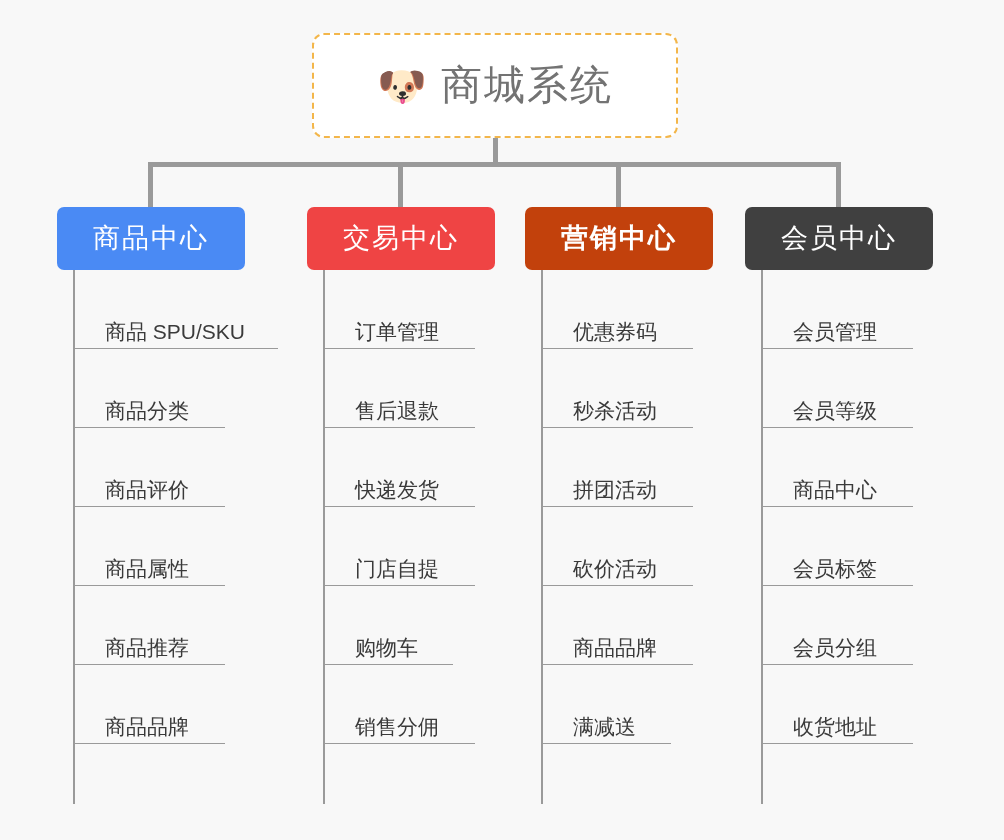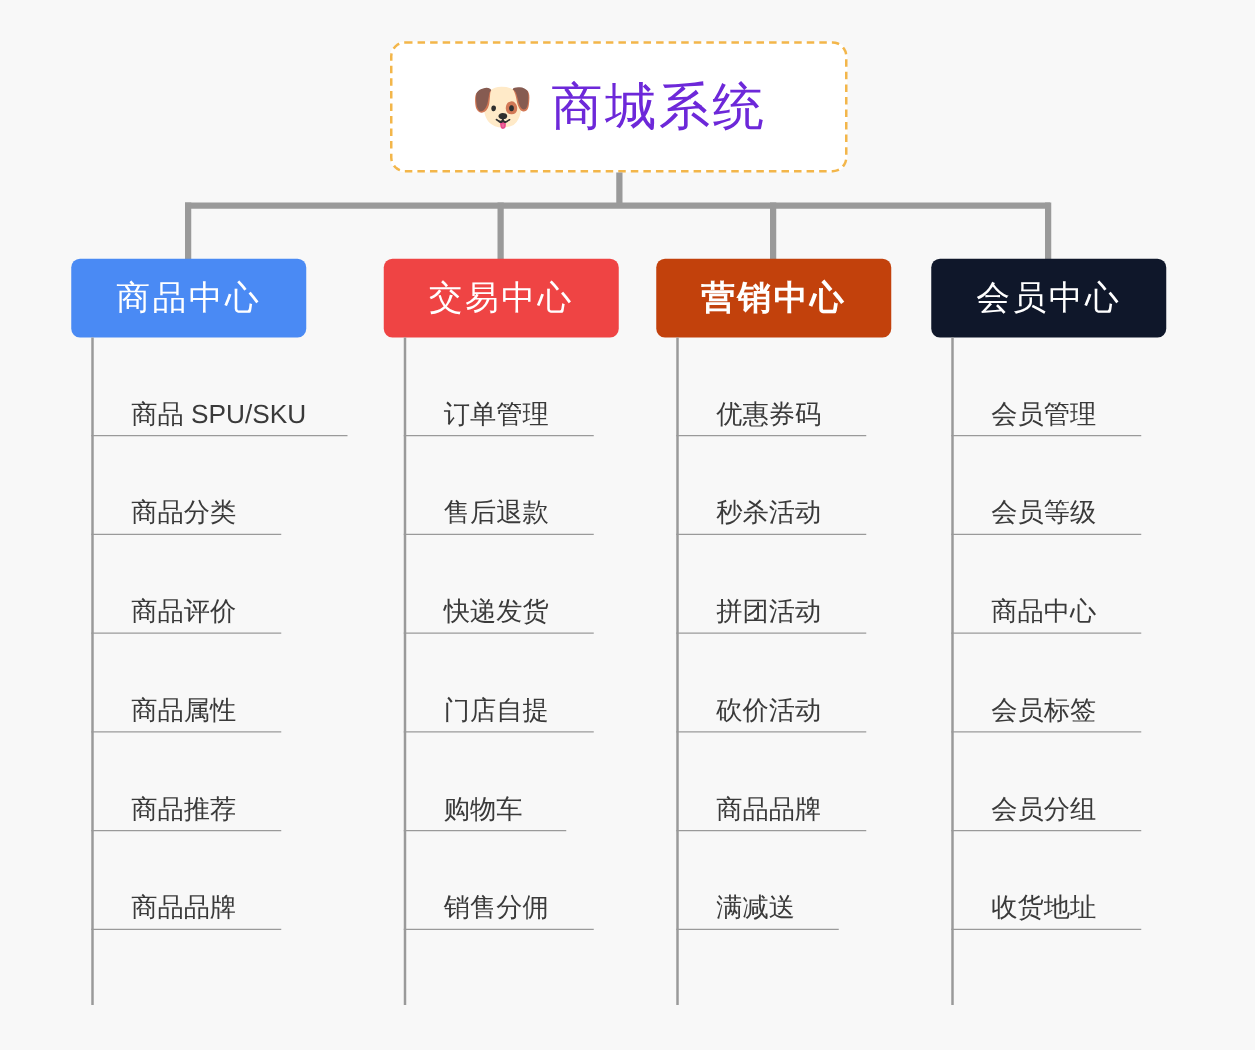--- a/index.html
+++ b/index.html
@@ -37,21 +37,21 @@
     justify-content: center;
     gap: 14px;
   }
   .root-emoji {
     font-size: 40px;
     line-height: 1;
     display: block;
   }
   .root-title {
     font-size: 41px;
-    color: #6d28d9;
+    color: #737373;
     letter-spacing: 2px;
     white-space: nowrap;
     line-height: 1;
   }
 
   
   .conn {
     position: absolute;
     background: #9a9a9a;
   }
@@ -226,21 +226,21 @@
             <div class="leaf-underline" style="width: 152px;"></div>
             <span class="leaf-label">商品品牌</span>
           </div>
           <div class="leaf">
             <div class="leaf-underline" style="width: 130px;"></div>
             <span class="leaf-label">满减送</span>
           </div>
         </div>
       </div>
       <div class="column" style="left: 745px;">
-        <div class="cat-box" style="background: #0f172a;">
+        <div class="cat-box" style="background: #404040;">
           <span class="cat-label">会员中心</span>
         </div>
         <div class="trunk" style="height: 534px;"></div>
         <div class="leaves">
           <div class="leaf">
             <div class="leaf-underline" style="width: 152px;"></div>
             <span class="leaf-label">会员管理</span>
           </div>
           <div class="leaf">
             <div class="leaf-underline" style="width: 152px;"></div>

